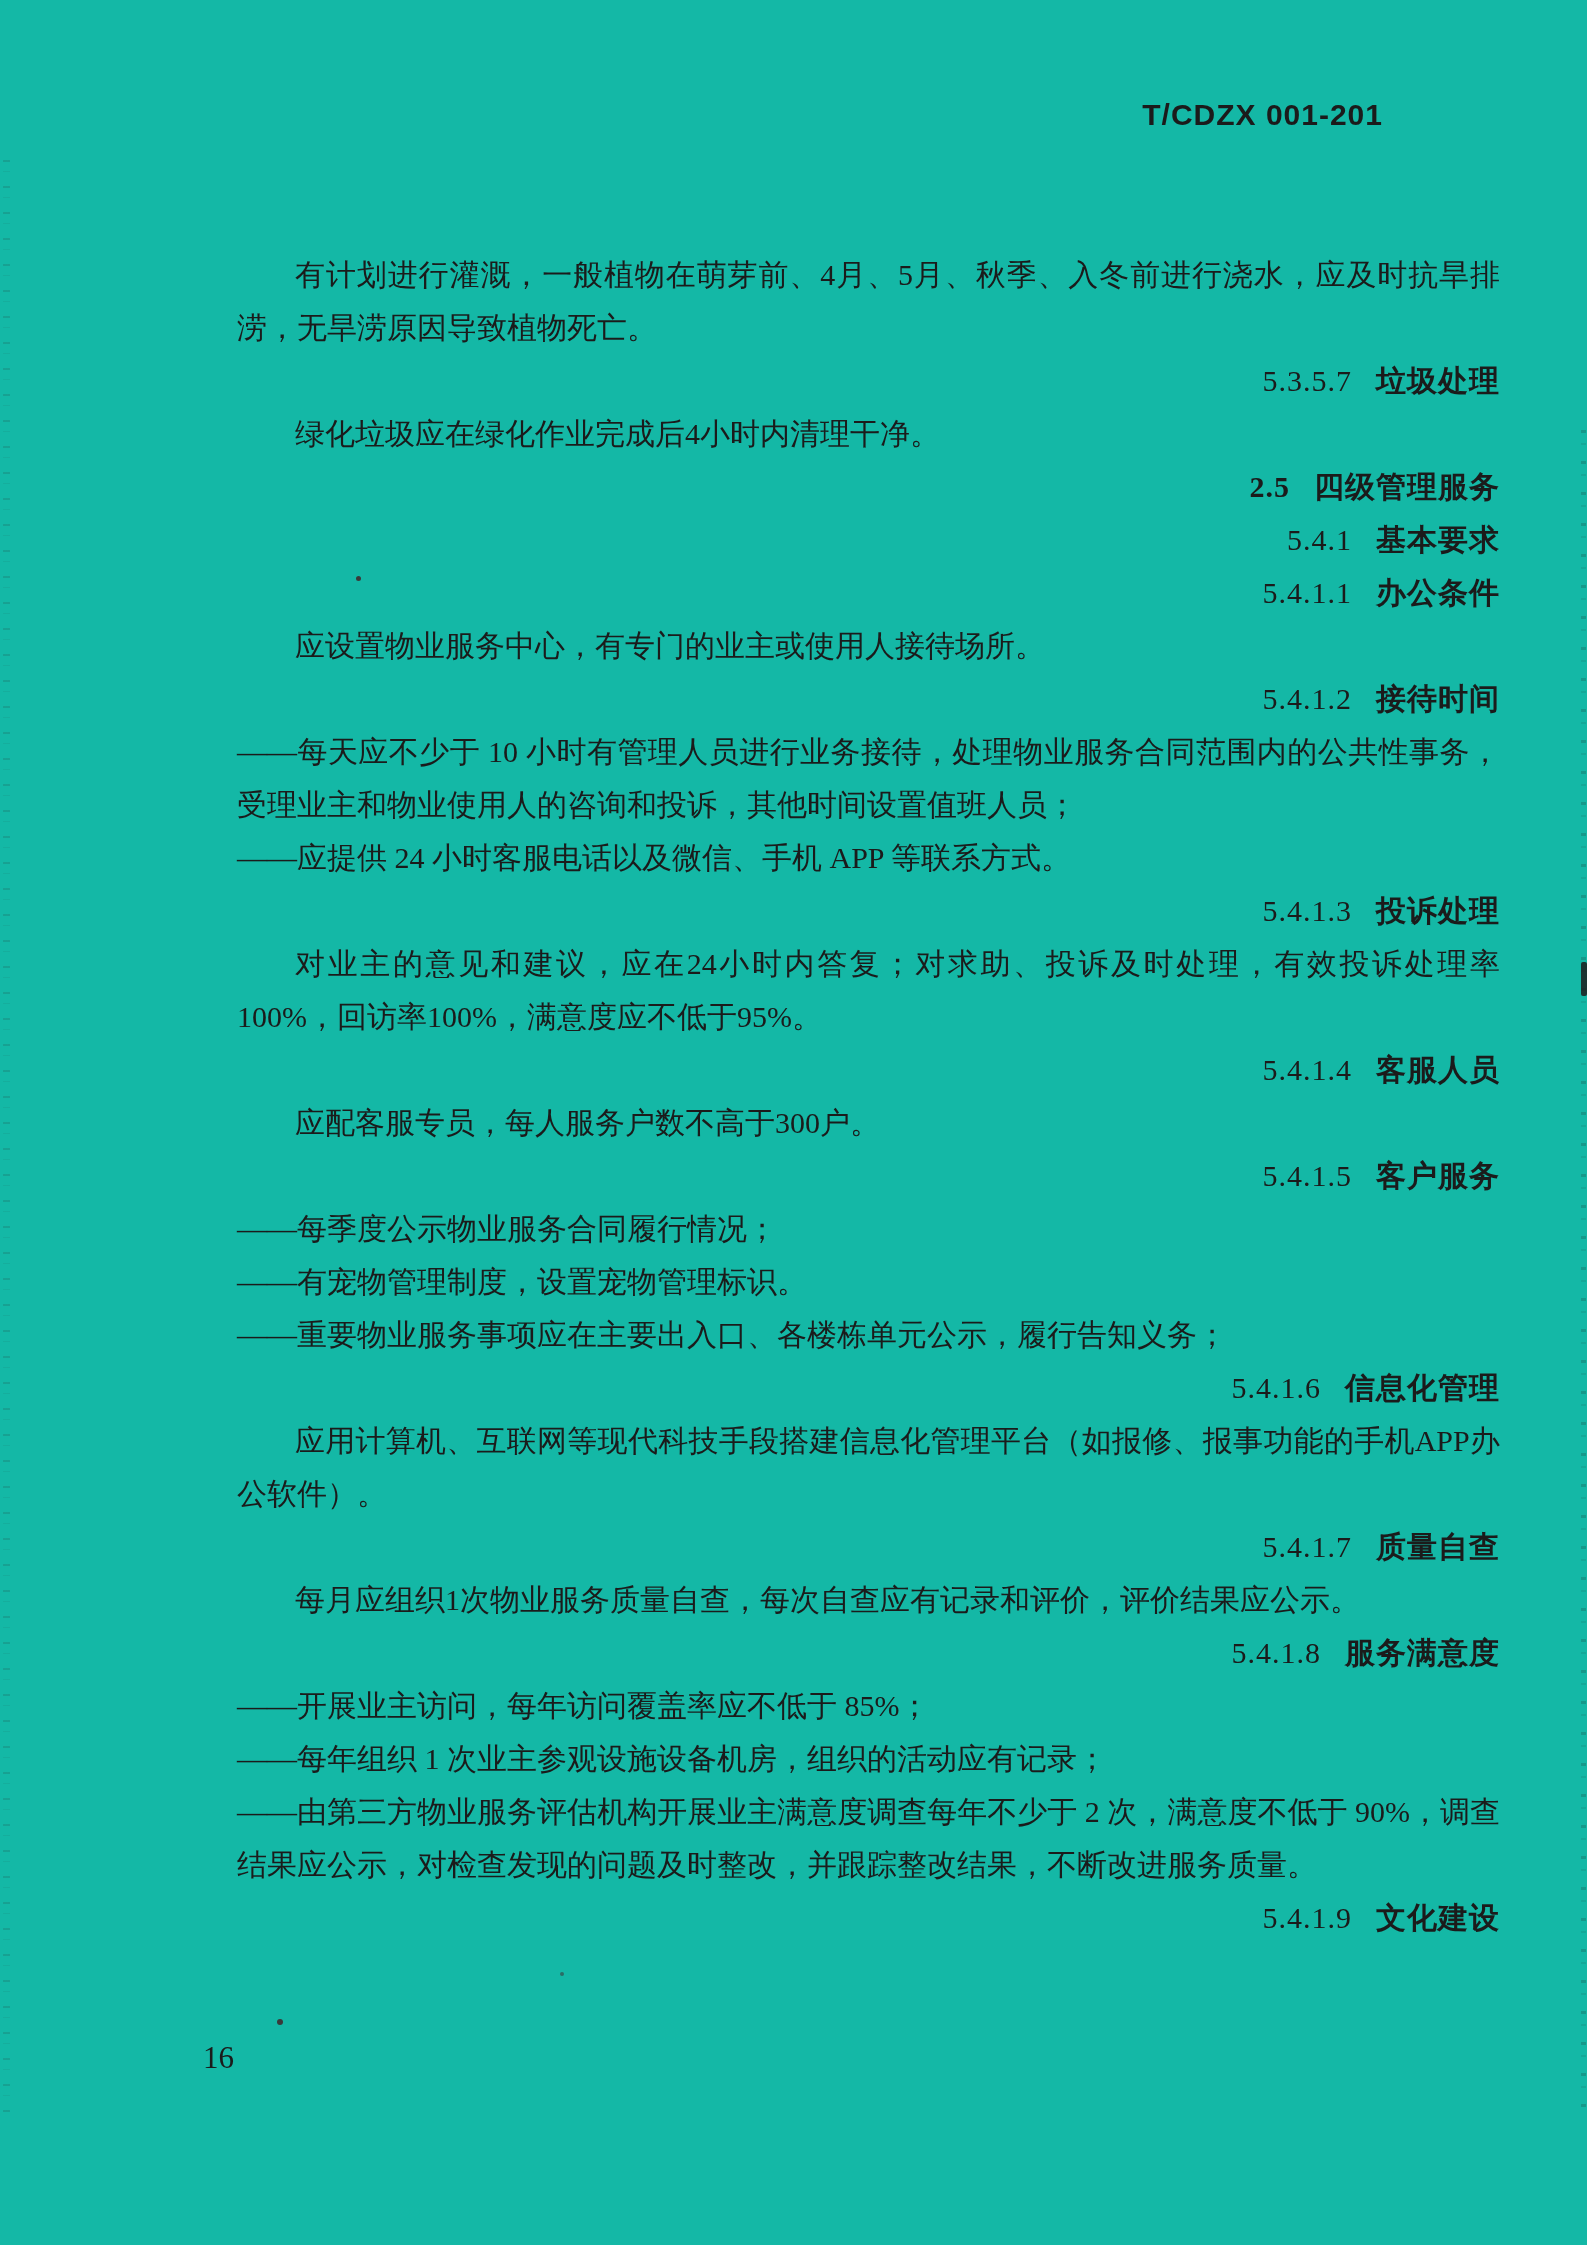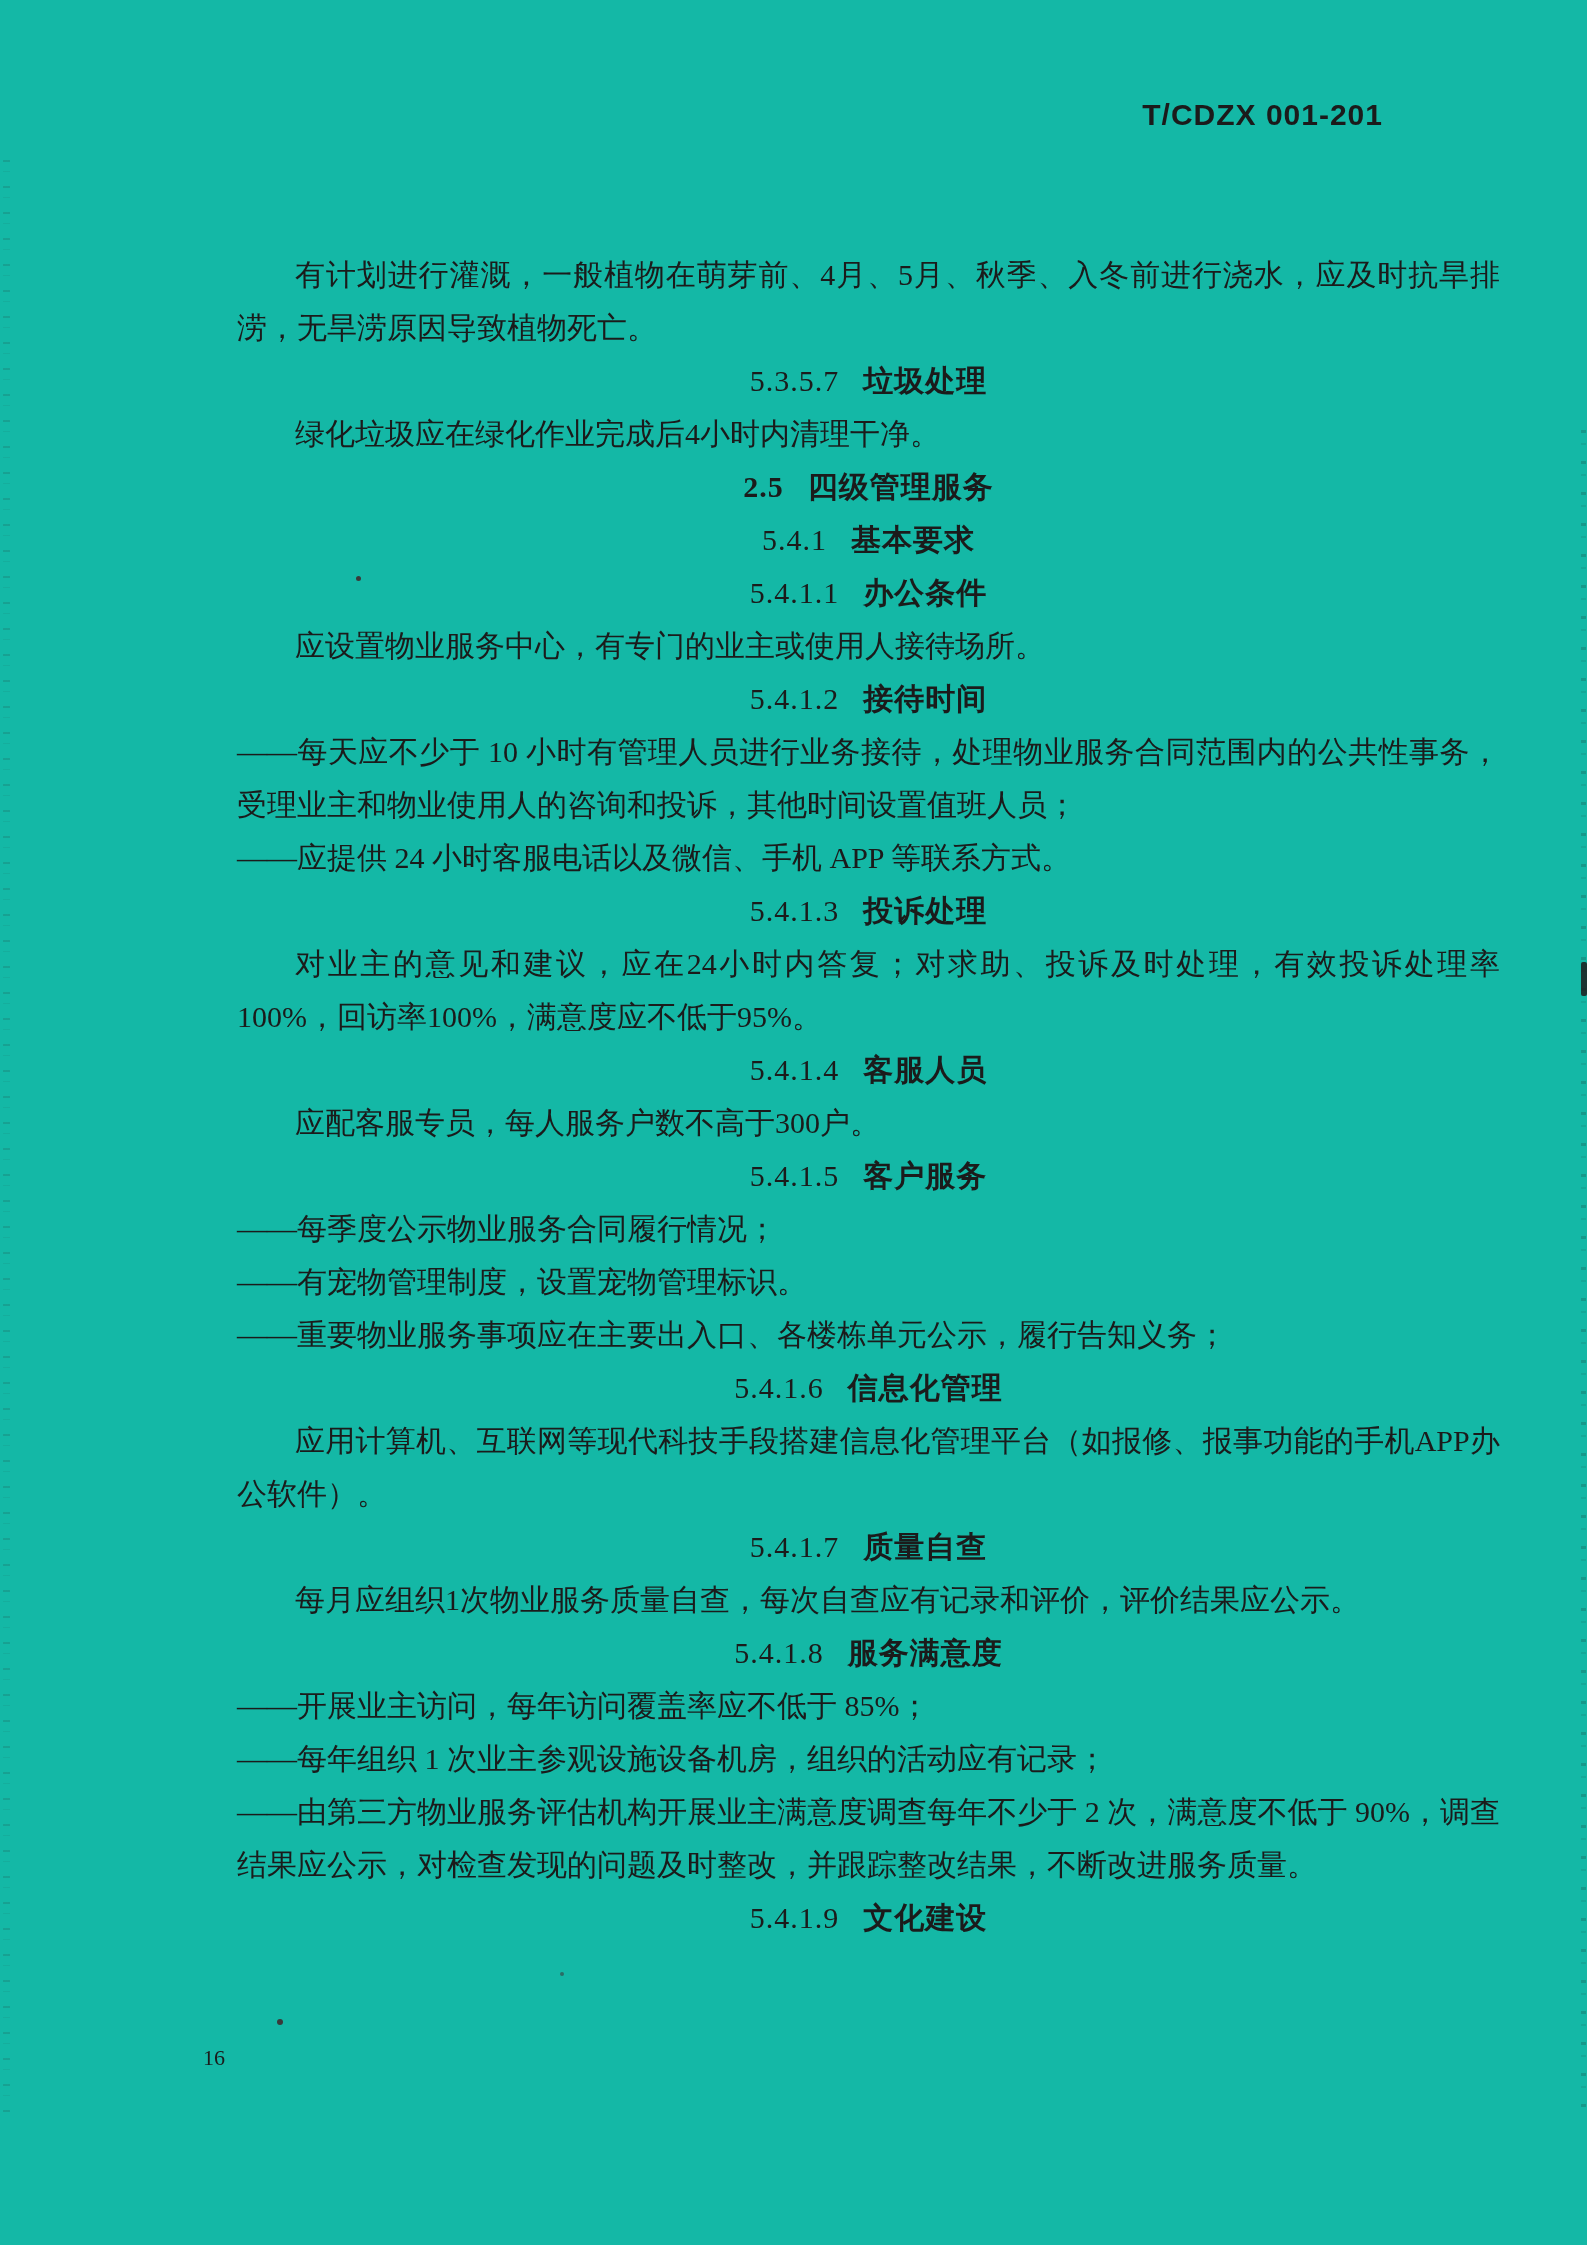--- a/index.html
+++ b/index.html
@@ -29,37 +29,37 @@
     top: 248px;
     width: 1263px;
     font-size: 30px;
     line-height: 53px;
     text-align: justify;
     margin-left: 42px;
   }
   .block { margin: 0; }
   .para { text-indent: 58px; }
   .dash-item { text-indent: 0; }
-  .heading { text-align: center; white-space: nowrap; }
+  .heading { text-align: right; white-space: nowrap; }
   .heading .num {
     font-family: "Liberation Serif", "DejaVu Serif", serif;
     letter-spacing: 1px;
   }
   .heading .title {
     font-family: "Liberation Sans", "DejaVu Sans", sans-serif;
     font-weight: 600;
     margin-left: 24px;
     letter-spacing: 1px;
   }
   .heading.level-1 .num { font-weight: 700; }
   .page-number {
     position: absolute;
     left: 203px;
     top: 2040px;
-    font-size: 22px;
+    font-size: 31px;
     line-height: 36px;
     font-family: "Liberation Serif", "DejaVu Serif", serif;
   }
   
   .noise-left {
     position: absolute;
     left: 3px; top: 160px;
     width: 7px; height: 1960px;
     background: repeating-linear-gradient(
       to bottom,

